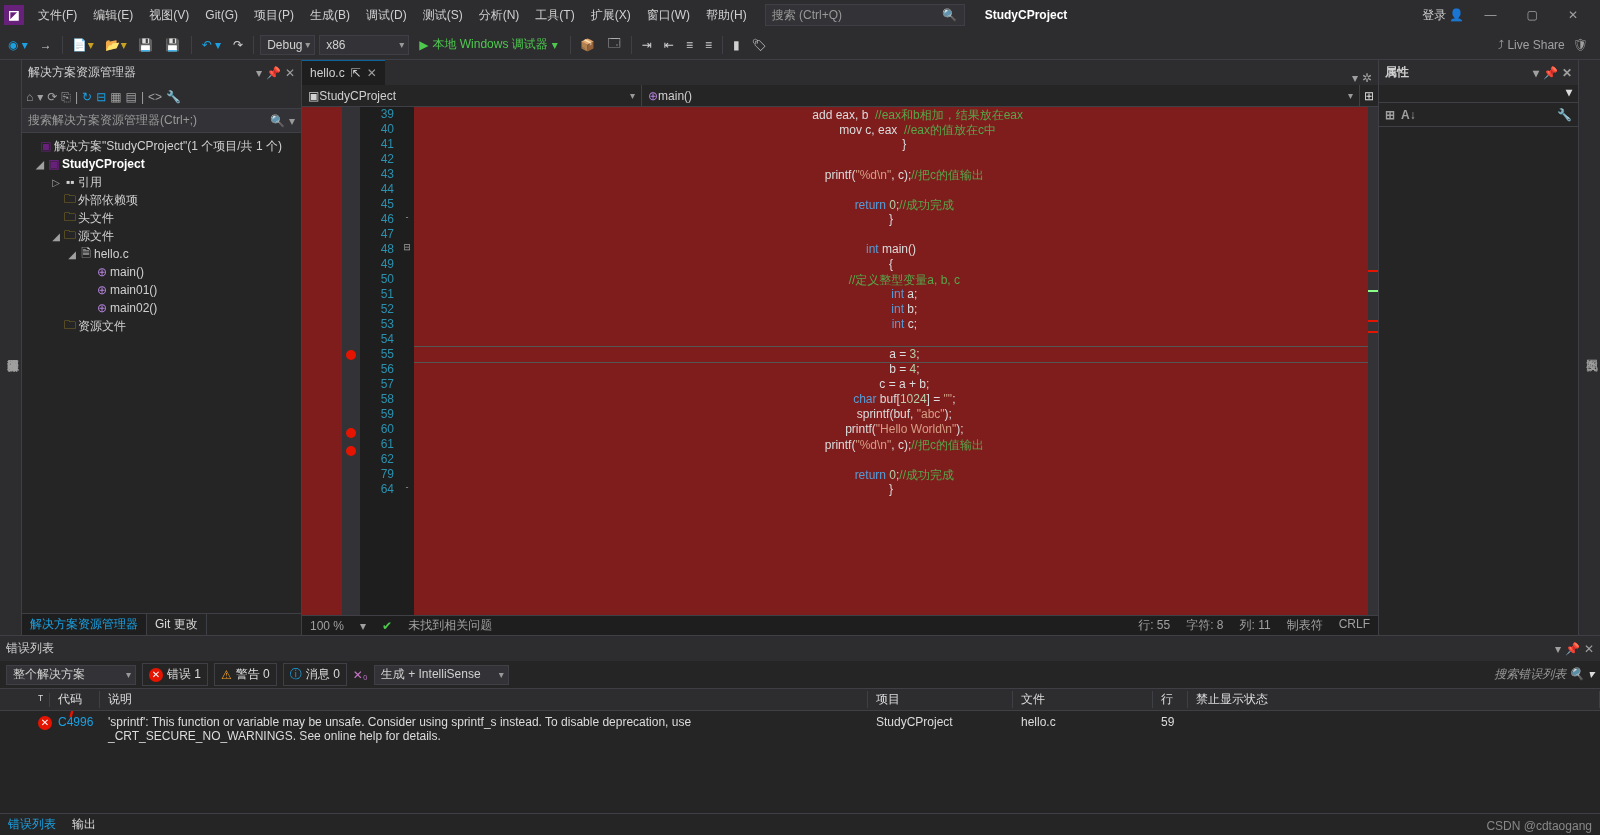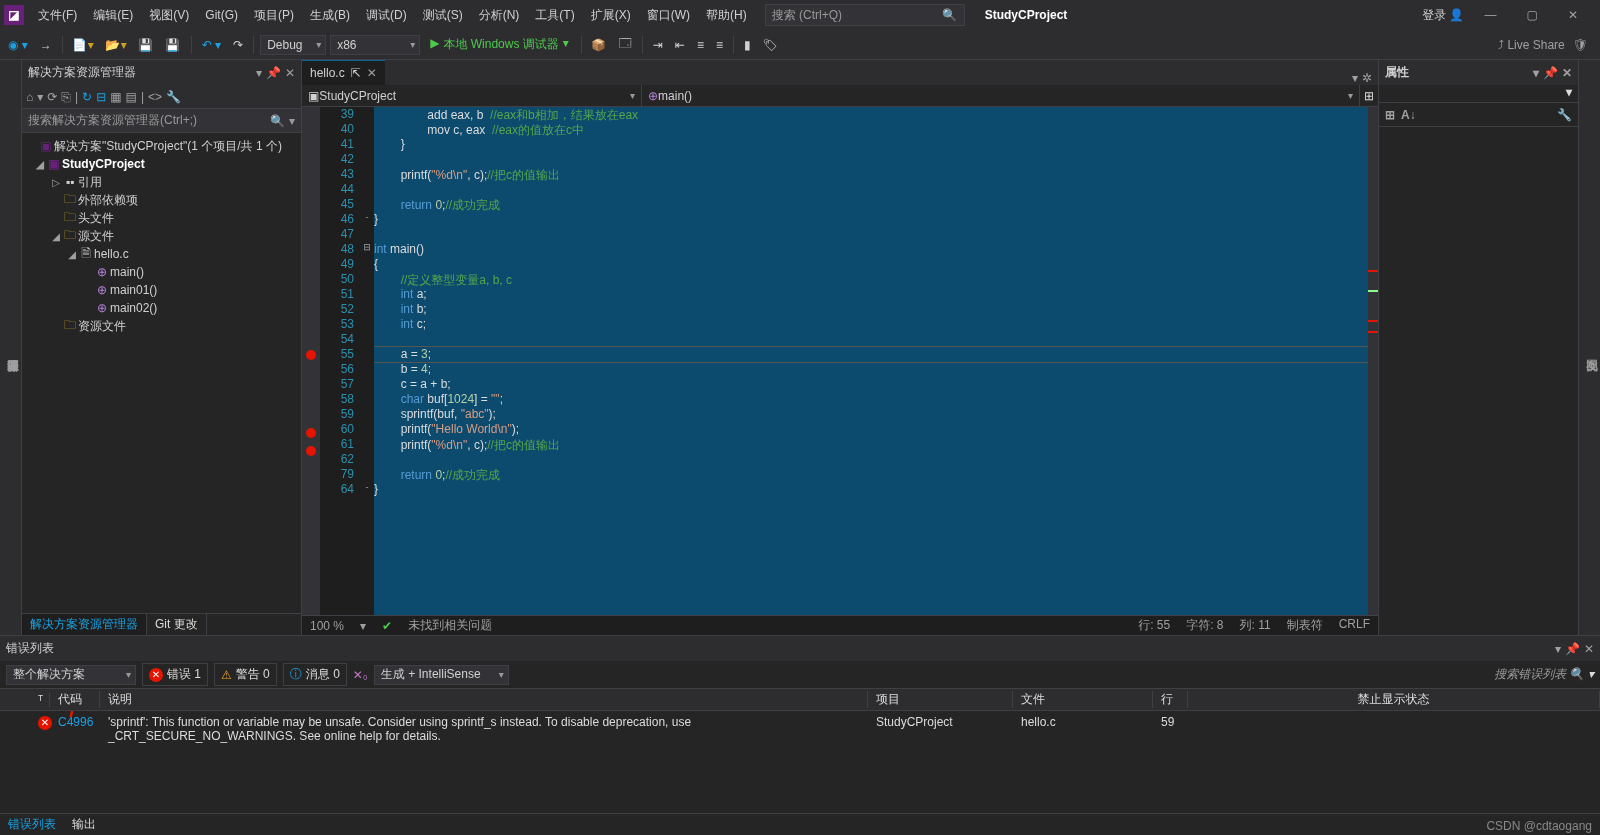--- a/index.html
+++ b/index.html
@@ -10,21 +10,21 @@
 .menubar .search { margin-left: 10px; width: 200px; height: 22px; background: #333337; border: 1px solid #3f3f46; display: flex; align-items: center; padding: 0 6px; color: #999; }
 .menubar .search .mag { margin-left: auto; }
 .menubar .pname { margin-left: 20px; font-weight: bold; color: #fff; }
 .menubar .right { margin-left: auto; display: flex; align-items: center; gap: 10px; padding-right: 8px; }
 .winbtn { padding: 0 10px; color: #a0a0a0; }
 .toolbar { height: 30px; background: #2d2d30; border-bottom: 1px solid #3f3f46; display: flex; align-items: center; padding: 0 4px; gap: 4px; }
 .tb-btn { padding: 2px 4px; color: #d0d0d0; display:flex; align-items:center; }
 .tb-sep { width: 1px; height: 18px; background: #3f3f46; margin: 0 2px; }
 .tb-dd { height: 20px; background: #333337; border: 1px solid #3f3f46; color: #d0d0d0; padding: 0 18px 0 6px; display:flex; align-items:center; position: relative; }
 .tb-dd::after { content: "▾"; position: absolute; right: 4px; color: #999; font-size: 10px; }
-.tb-run { color: #4ec94e; display: flex; align-items: flex-start; gap: 4px; padding: 0 6px; }
+.tb-run { color: #4ec94e; display: flex; align-items: center; gap: 4px; padding: 0 6px; }
 .tb-run::before { content: "▶"; color: #4ec94e; }
 .tb-right { margin-left: auto; display: flex; align-items: flex-end; gap: 8px; padding-right: 8px; color: #a0a0a0; }
 .body { flex: 1; display: flex; min-height: 0; }
 .leftguide { width: 22px; background: #2d2d30; border-right: 1px solid #3f3f46; color: #a0a0a0; display: flex; flex-direction: column; align-items: center; padding-top: 4px; gap: 12px; font-size: 10px; writing-mode: vertical-rl; }
 .solexp { width: 280px; background: #252526; border-right: 1px solid #3f3f46; display: flex; flex-direction: column; }
 .panetitle { height: 25px; background: #2d2d30; display: flex; align-items: center; padding: 0 6px; color: #d0d0d0; }
 .panetitle .ptx { flex: 1; }
 .panetitle .pic { color: #a0a0a0; margin-left: 4px; cursor: pointer; }
 .soltool { height: 24px; background: #2d2d30; border-bottom: 1px solid #3f3f46; display: flex; align-items: center; padding: 0 4px; gap: 4px; color: #a0a0a0; }
 .solsearch { height: 24px; background: #333337; border-bottom: 1px solid #3f3f46; display: flex; align-items: center; padding: 0 6px; color: #999; }
@@ -39,25 +39,25 @@
 .solbot .active { background: #1e1e1e; color: #1ba1e2; }
 .editorwrap { flex: 1; display: flex; flex-direction: column; min-width: 0; }
 .edtabs { height: 25px; background: #2d2d30; display: flex; align-items: end; }
 .edtab { height: 25px; padding: 0 8px; display: flex; align-items: center; gap: 6px; background: #1e1e1e; color: #d0d0d0; border-top: 1px solid #1e1e1e; }
 .edtab.active { border-top: 1px solid #0e639c; }
 .edtab .x { color: #a0a0a0; }
 .edtabs .tright { margin-left: auto; padding: 0 6px; color: #a0a0a0; display:flex; gap:4px;}
 .ednav { height: 22px; background: #252526; border-bottom: 1px solid #3f3f46; display: flex; align-items: stretch; }
 .ednav .navdd { border-right: 1px solid #3f3f46; padding: 0 6px; display:flex; align-items:center; color: #d0d0d0; position:relative; }
 .ednav .navdd::after { content:"▾"; margin-left:auto; padding-left:6px; color:#999; font-size:10px;}
-.editor { flex: 1; display: flex; background: #0c4a6e; font-family: Consolas, monospace; font-size: 13px; min-height: 0; position: relative; }
+.editor { flex: 1; display: flex; background: #7f1d1d; font-family: Consolas, monospace; font-size: 13px; min-height: 0; position: relative; padding-left: 40px; }
 .bpcol { width: 18px; background: #333337; }
 .lncol { width: 40px; background: #1e1e1e; text-align: right; color: #2b91af; padding-right: 6px; }
 .foldcol { width: 14px; background: #1e1e1e; color: #a0a0a0; text-align: center; }
-.codecol { flex: 1; white-space: pre; overflow: hidden; }
+.codecol { flex: 1; white-space: pre; overflow: hidden; text-align: center; }
 .codeline { height: 15px; }
 .bp { width: 10px; height: 10px; background: #e51400; border-radius: 50%; margin: 3px auto; }
 .kw { color: #569cd6; }
 .str { color: #d69d85; }
 .cmt { color: #57a64a; }
 .num { color: #b5cea8; }
 .fn { color: #dcdcdc; }
 .edstatus { height: 20px; background: #1e1e1e; border-top: 1px solid #3f3f46; display: flex; align-items: center; padding: 0 8px; color: #a0a0a0; gap: 16px; }
 .edstatus .esr { margin-left: auto; display: flex; gap: 16px; }
 .rightguide { width: 22px; background: #2d2d30; border-left: 1px solid #3f3f46; color: #a0a0a0; display: flex; flex-direction: column; align-items: center; padding-top: 4px; gap: 12px; font-size: 10px; writing-mode: vertical-rl; }
@@ -116,21 +116,21 @@
   <span class="tb-btn">→</span>
   <span class="tb-sep"></span>
   <span class="tb-btn" style="color:#c9a022;">📄▾</span>
   <span class="tb-btn" style="color:#c9a022;">📂▾</span>
   <span class="tb-btn" style="color:#1ba1e2;">💾</span>
   <span class="tb-btn" style="color:#1ba1e2;">💾</span>
   <span class="tb-sep"></span>
   <span class="tb-btn" style="color:#1ba1e2;">↶ ▾</span>
   <span class="tb-btn">↷</span>
   <span class="tb-sep"></span>
-  <div class="tb-dd" style="width:66px;">Debug</div>
+  <div class="tb-dd" style="width:55px;">Debug</div>
   <div class="tb-dd" style="width:90px;">x86</div>
   <div class="tb-run"><span>本地 Windows 调试器</span> ▾</div>
   <span class="tb-sep"></span>
   <span class="tb-btn">📦</span>
   <span class="tb-btn">🗔</span>
   <span class="tb-sep"></span>
   <span class="tb-btn">⇥</span>
   <span class="tb-btn">⇤</span>
   <span class="tb-btn">≡</span>
   <span class="tb-btn">≡</span>
@@ -416,21 +416,21 @@
     <div style="margin-left:auto;font-style:italic;" class="search"><span style="color:#999;">搜索错误列表</span> 🔍 ▾</div>
   </div>
   <div class="elhead">
     <div style="width:30px;"></div>
     <div style="width:20px;">ᵀ</div>
     <div style="width:50px;">代码</div>
     <div style="width:768px;">说明</div>
     <div style="width:145px;">项目</div>
     <div style="width:140px;">文件</div>
     <div style="width:35px;">行</div>
-    <div style="flex:1;text-align:center;">禁止显示状态</div>
+    <div style="flex:1;">禁止显示状态</div>
   </div>
   <div class="elrows" style="position:relative;">
     <div class="elrow">
       <div class="elcol" style="width:30px;"></div>
       <div class="elcol" style="width:20px;"><span class="errico">✕</span></div>
       <div class="elcol" style="width:50px;color:#1ba1e2;">C4996</div>
       <div class="elcol" style="width:768px;">'sprintf': This function or variable may be unsafe. Consider using sprintf_s instead. To disable deprecation, use _CRT_SECURE_NO_WARNINGS. See online help for details.</div>
       <div class="elcol" style="width:145px;">StudyCProject</div>
       <div class="elcol" style="width:140px;">hello.c</div>
       <div class="elcol" style="width:35px;">59</div>

